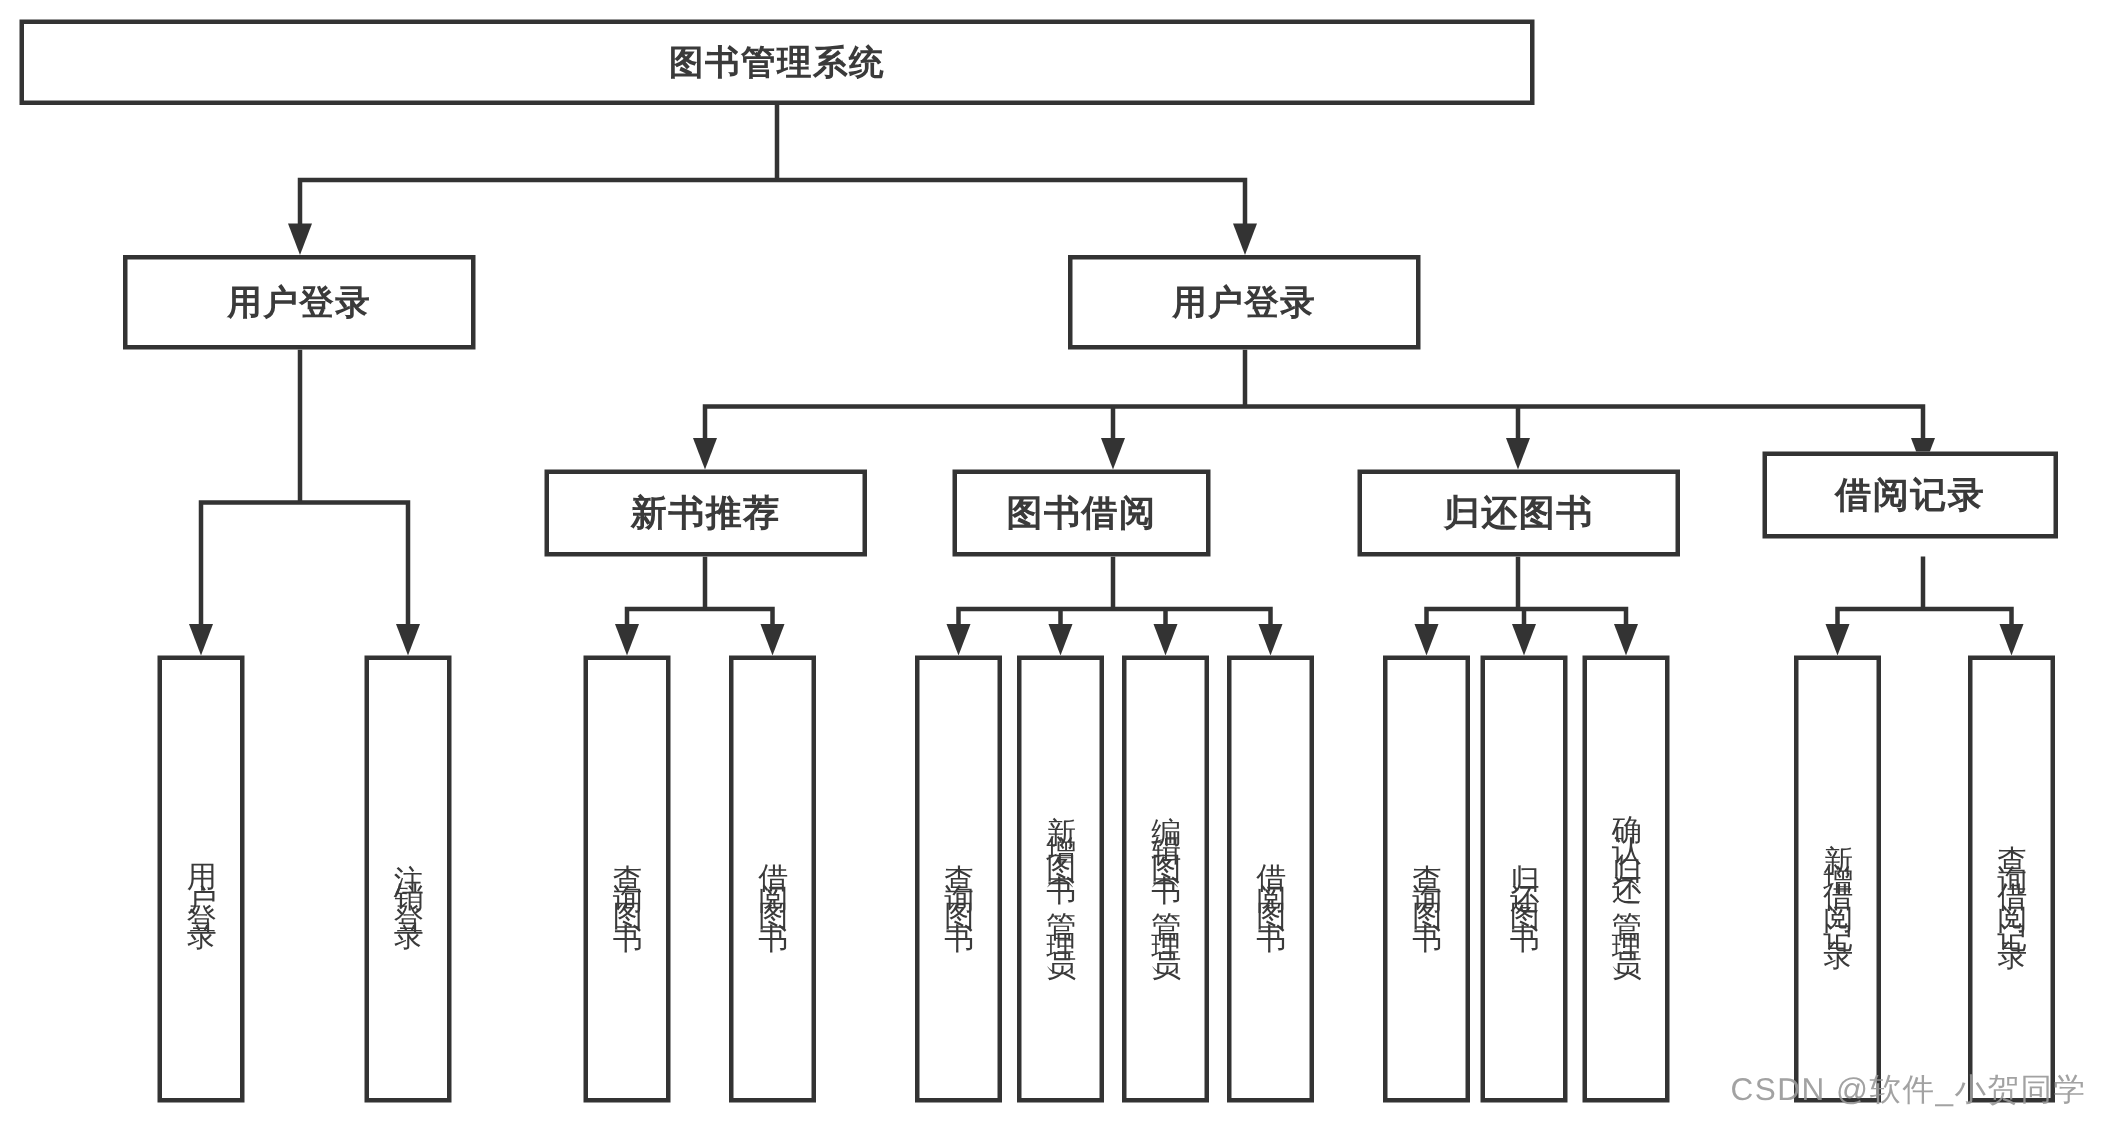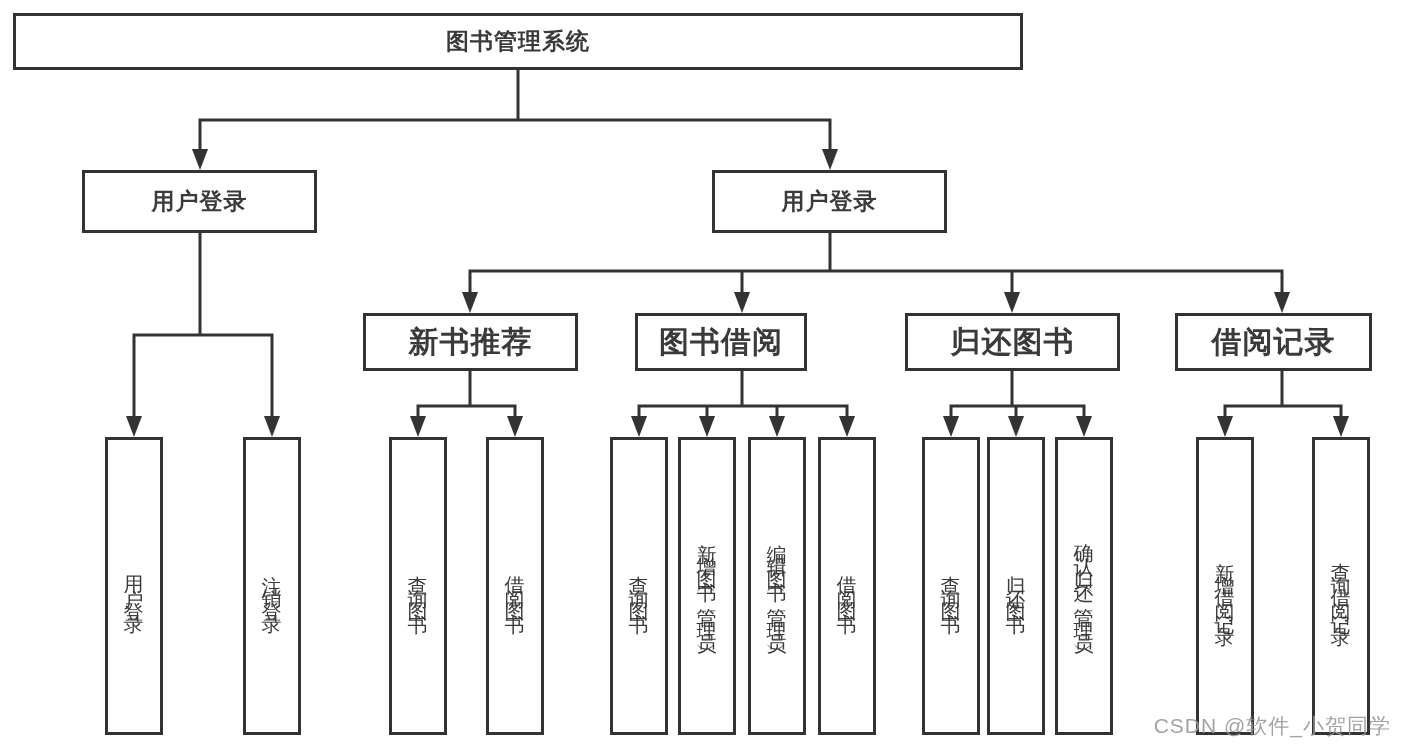--- a/index.html
+++ b/index.html
@@ -31,21 +31,21 @@
     justify-content: center;
     color: #3a3a3a;
     z-index: 2;
   }
   .hlabel {
     font-size: 23px;
     letter-spacing: 1px;
     white-space: nowrap;
     font-weight: bold;
   }
-  .lvl3 .hlabel { font-size: 30px; }
+  .lvl3 .hlabel { font-size: 24px; }
   .vtext {
     writing-mode: vertical-rl;
     text-orientation: mixed;
     font-size: 20px;
     line-height: 1;
     letter-spacing: 13px;
     white-space: nowrap;
   }
   .watermark {
     position: absolute;
@@ -109,21 +109,21 @@
 
   <div class="box lvl3" style="left:363px; top:313px; width:215px; height:58px">
     <span class="hlabel">新书推荐</span>
   </div>
   <div class="box lvl3" style="left:635px; top:313px; width:172px; height:58px">
     <span class="hlabel">图书借阅</span>
   </div>
   <div class="box lvl3" style="left:905px; top:313px; width:215px; height:58px">
     <span class="hlabel">归还图书</span>
   </div>
-  <div class="box lvl3" style="left:1175px; top:313px; width:197px; height:58px">
+  <div class="box lvl3" style="left:1175px; top:301px; width:197px; height:58px">
     <span class="hlabel">借阅记录</span>
   </div>
 
   <div class="box" style="left:105px; top:437px; width:58px; height:298px">
     <span class="vtext">用户登录</span>
   </div>
   <div class="box" style="left:243px; top:437px; width:58px; height:298px">
     <span class="vtext">注销登录</span>
   </div>
 

